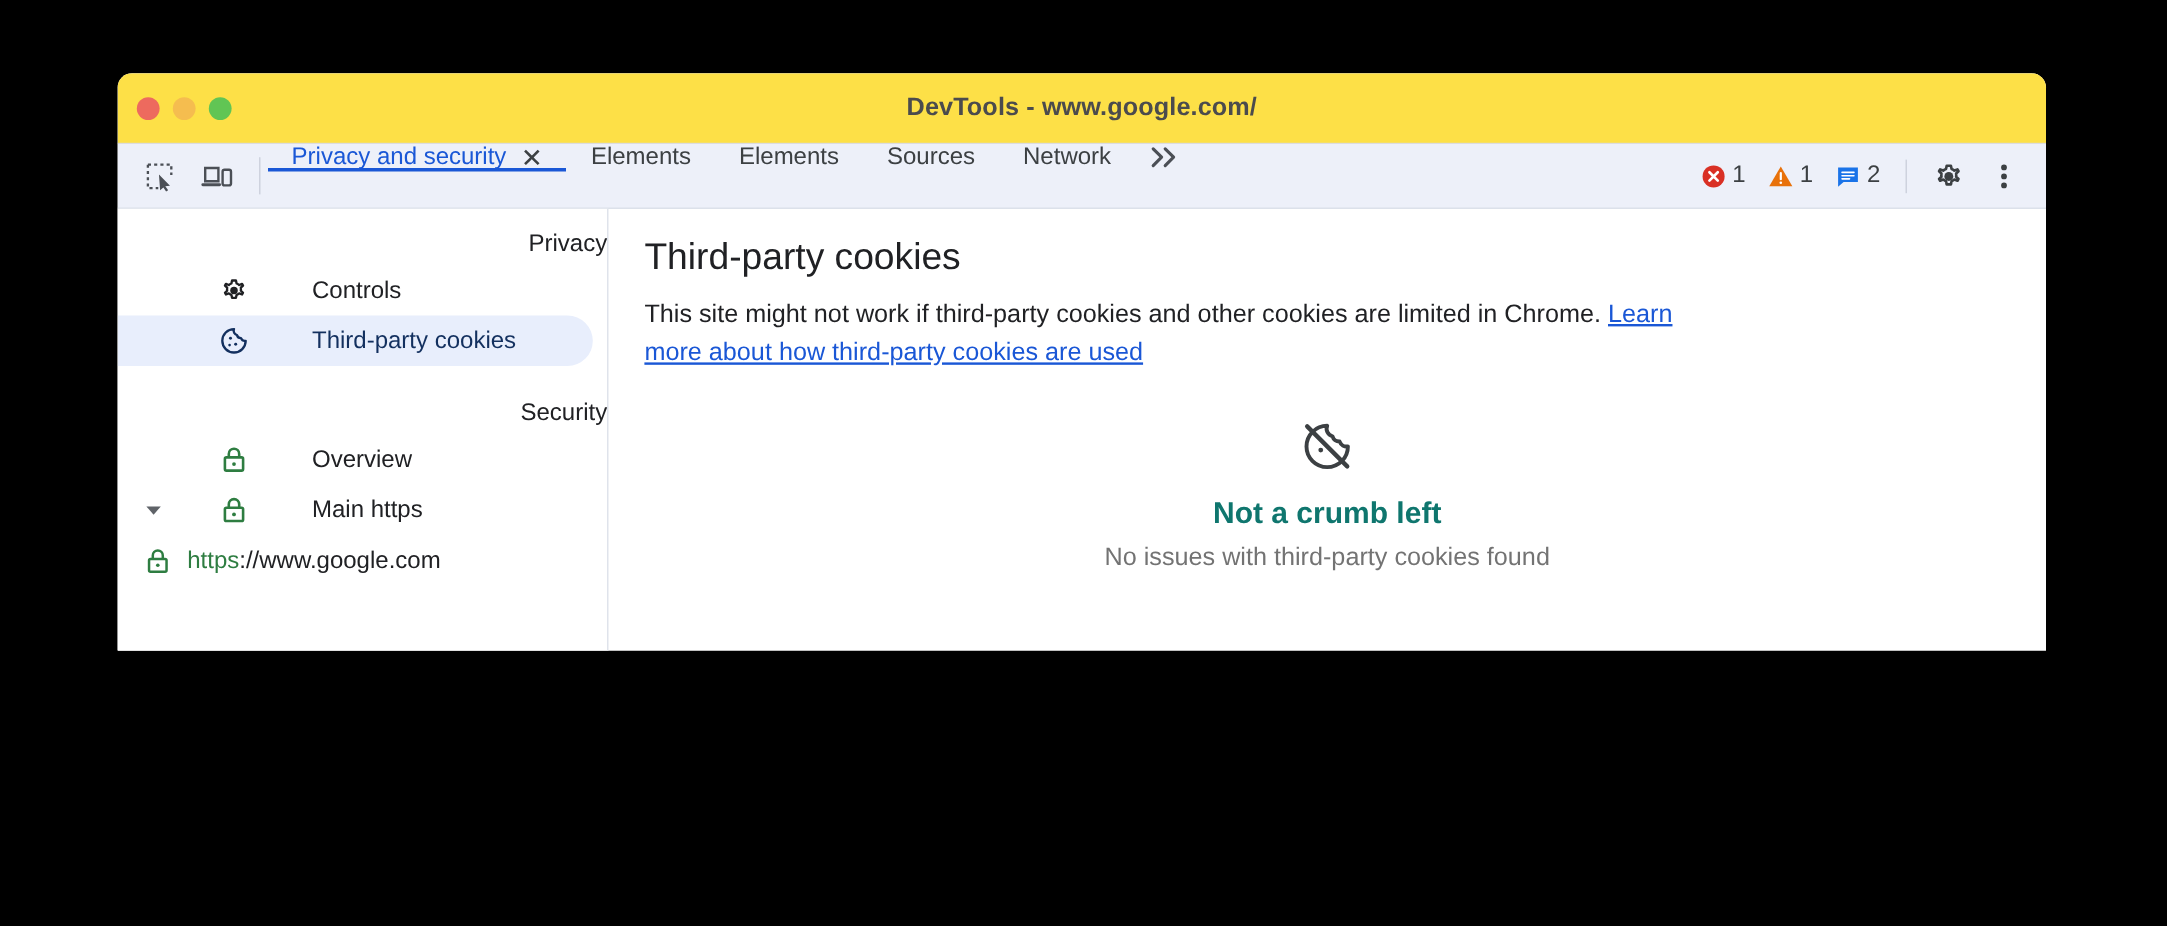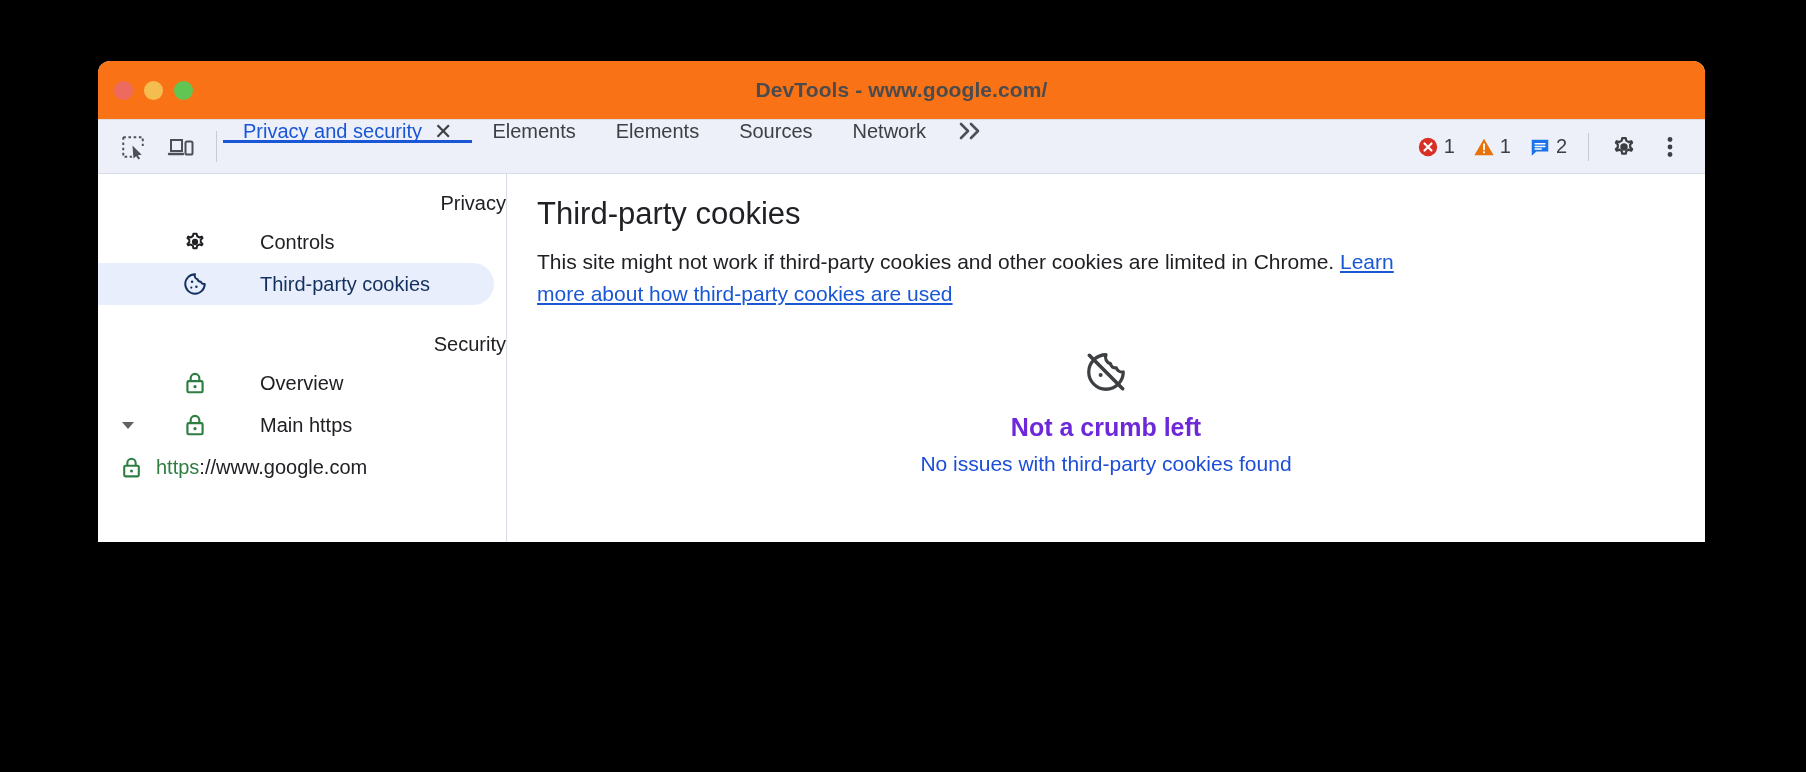--- a/index.html
+++ b/index.html
@@ -29,21 +29,21 @@
     background: #ffffff;
     border-top-left-radius: 12px;
     border-top-right-radius: 12px;
     overflow: hidden;
   }
 
   
   .titlebar {
     position: relative;
     height: 58px;
-    background: #f97316;
+    background: #fde047;
     border-bottom: 1px solid #dcdcdf;
     display: flex;
     align-items: center;
   }
   .traffic {
     position: absolute;
     left: 16px;
     top: 0;
     height: 58px;
     display: flex;
@@ -238,27 +238,27 @@
     left: 0;
     right: 0;
     top: 175px;
     display: flex;
     flex-direction: column;
     align-items: center;
   }
   .empty-icon { margin-bottom: 14px; }
   .empty-title {
     font-size: 25px;
-    color: #6d28d9;
+    color: #0f766e;
     font-weight: bold;
     margin-bottom: 10px;
   }
   .empty-sub {
     font-size: 21px;
-    color: #1d4ed8;
+    color: #737373;
   }
 </style>
 </head>
 <body>
 
 <div id="root">
   <div class="window">
 
     <div class="titlebar">
       <div class="traffic">

